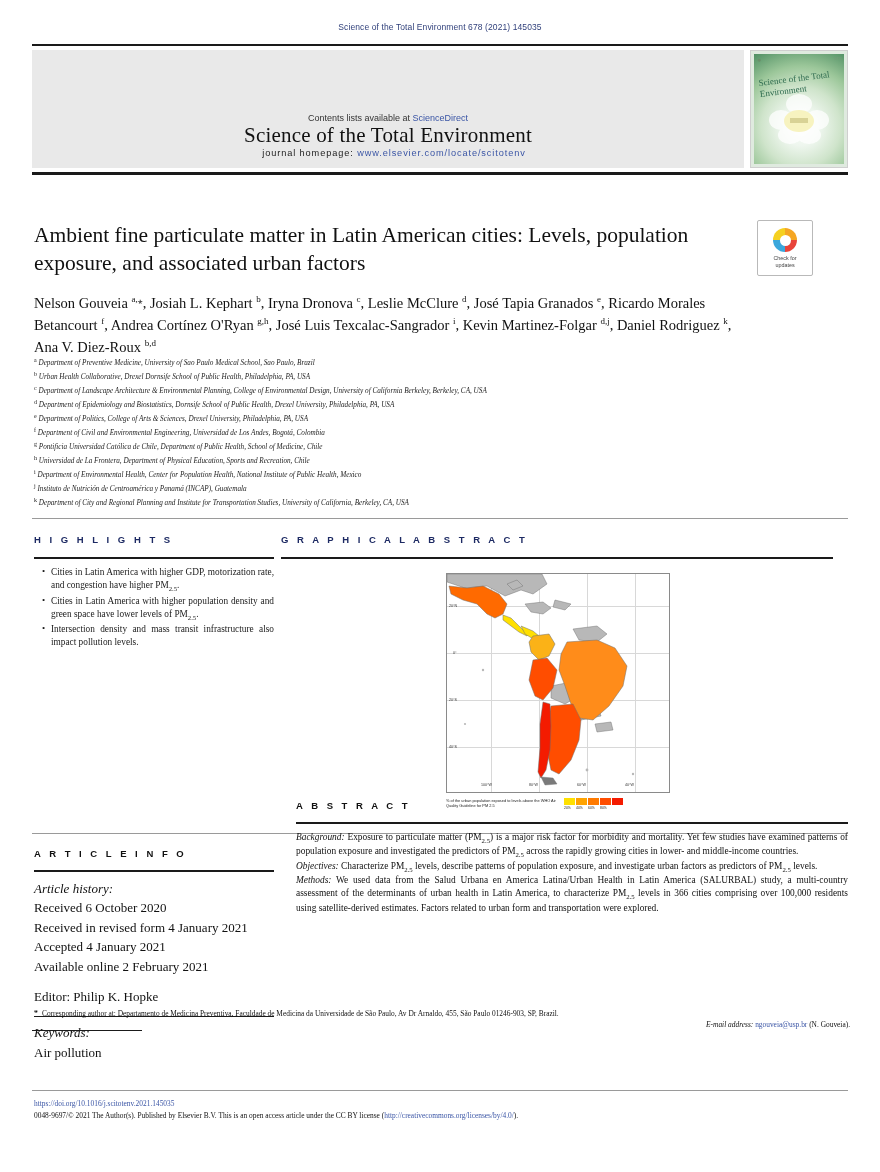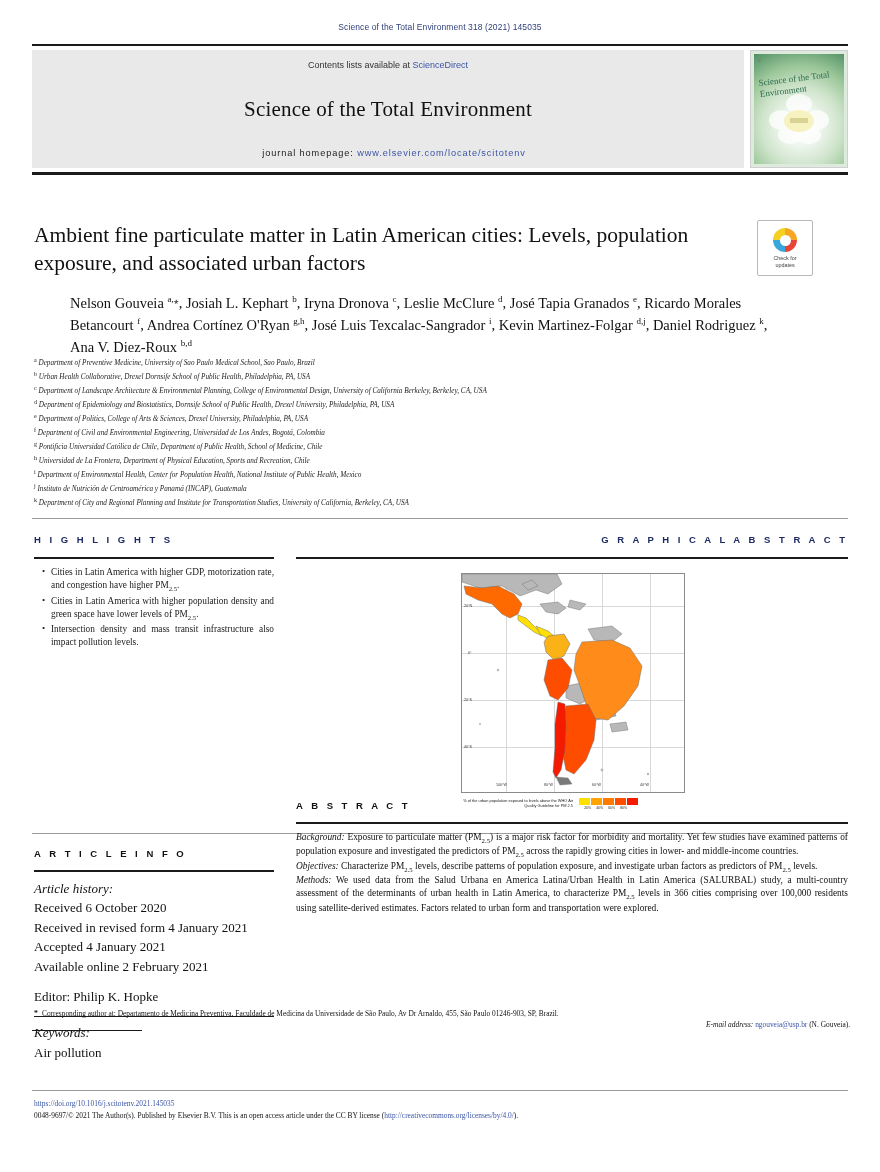--- a/index.html
+++ b/index.html
@@ -11,21 +11,21 @@
     font-size:8.5px;color:#2f3f7a;font-family:"Liberation Sans",sans-serif;letter-spacing:.1px;}
 
   .rule{position:absolute;background:#1a1a1a;}
 
   
   .masthead{position:absolute;left:32px;top:50px;width:816px;height:118px;display:flex;align-items:stretch;}
   .els-logo{width:120px;display:flex;flex-direction:column;align-items:center;justify-content:flex-end;padding-bottom:2px;}
   .els-tree{width:92px;height:84px;}
   .els-word{font-family:"Liberation Serif",serif;font-size:15px;letter-spacing:.4px;color:#3b3b3b;font-weight:400;}
   .els-word b{color:#e87722;font-weight:400;}
-  .contents{flex:1;background:#e9e9e9;display:flex;flex-direction:column;align-items:center;justify-content:space-between;padding:10px 0 10px;}
+  .contents{flex:1;background:#e9e9e9;display:flex;flex-direction:column;align-items:center;justify-content:flex-end;padding:10px 0 10px;}
   .c-top{font-family:"Liberation Sans",sans-serif;font-size:9px;color:#333;}
   .c-top .sd{color:#3a55a5;}
   .c-title{font-family:"Liberation Serif",serif;font-size:21px;color:#111;letter-spacing:.2px;}
   .c-home{font-family:"Liberation Sans",sans-serif;font-size:9.2px;letter-spacing:.9px;color:#222;margin-left:12px;}
   .c-home .url{color:#3a55a5;}
   .cover{width:96px;margin-left:6px;border:1px solid #cfcfcf;position:relative;overflow:hidden;background:#dfeadf;}
   .cover-inner{position:absolute;inset:3px;background:
      radial-gradient(circle at 52% 66%, #ffffff 0%, #eef6ee 22%, #cfe4cb 46%, #9cc79a 70%, #4f8f63 100%);}
   .cover-t{position:absolute;left:8px;top:22px;right:6px;font-family:"Liberation Serif",serif;
      font-size:9px;line-height:1.25;color:#2e6b4f;transform:rotate(-7deg);}
@@ -36,39 +36,39 @@
   
   .title{position:absolute;left:34px;top:222px;width:690px;font-size:21.5px;line-height:1.30;color:#111;}
   .crossmark{position:absolute;left:757px;top:220px;width:54px;height:54px;border:1px solid #b9b9b9;
      background:#fff;border-radius:2px;display:flex;flex-direction:column;align-items:center;justify-content:center;}
   .cm-ring{width:24px;height:24px;border-radius:50%;
      background:conic-gradient(#f5a623 0 25%, #e8443a 0 50%, #3aa7dc 0 75%, #f5d020 0 100%);
      display:flex;align-items:center;justify-content:center;}
   .cm-ring:after{content:"";width:11px;height:11px;background:#fff;border-radius:50%;}
   .cm-txt{font-family:"Liberation Sans",sans-serif;font-size:5.4px;color:#444;text-align:center;margin-top:3px;line-height:1.15;}
 
-  .authors{position:absolute;left:34px;top:292px;width:700px;font-size:14.5px;line-height:1.52;color:#111;margin-left:36px;}
+  .authors{position:absolute;left:34px;top:292px;width:700px;font-size:14.5px;line-height:1.52;color:#111;}
   .authors sup{font-size:9px;}
 
   .affils{position:absolute;left:34px;top:356px;width:640px;font-size:7.2px;line-height:1.62;
      font-style:italic;color:#222;}
   .affils sup{font-style:normal;font-size:6px;}
 
   
   .sechead{font-family:"Liberation Sans",sans-serif;font-size:9.5px;letter-spacing:3px;color:#1d2a63;font-weight:700;}
   .sechead.blk{color:#111;}
 
   .hl{position:absolute;left:34px;top:534px;width:240px;}
   .hl .bar{height:2px;background:#1a1a1a;margin:12px 0 7px;}
   .hl ul{margin:0;padding-left:10px;list-style:none;}
   .hl li{font-size:9.3px;line-height:1.42;text-align:justify;margin-bottom:1px;position:relative;padding-left:7px;}
   .hl li:before{content:"\2022";position:absolute;left:-2px;top:-1px;font-size:9px;}
   sub{font-size:.72em;}
 
-  .ga{position:absolute;left:296px;top:534px;width:552px;text-align:right;}
+  .ga{position:absolute;left:281px;top:534px;width:552px;}
   .ga .bar{height:2px;background:#1a1a1a;margin:12px 0 0;}
   .ga-box{margin:14px auto 0;width:222px;}
   .map-frame{width:222px;height:218px;border:1px solid #8a8a8a;background:#fff;position:relative;overflow:hidden;}
   .grid-l{position:absolute;top:0;bottom:0;width:1px;background:#d8d8d8;}
   .grid-h{position:absolute;left:0;right:0;height:1px;background:#d8d8d8;}
   .tick{position:absolute;font-size:3.6px;font-family:"Liberation Sans",sans-serif;color:#333;}
   .legend{margin-top:5px;display:flex;align-items:flex-start;gap:6px;}
   .legend-cap{font-size:3.9px;line-height:1.35;font-family:"Liberation Sans",sans-serif;color:#222;width:112px;}
   .swatches{display:flex;flex-direction:column;}
   .sw-row{display:flex;}
@@ -94,21 +94,21 @@
   .corr .ital{font-style:italic;}
 
   .foot{position:absolute;left:34px;top:1098px;width:816px;font-size:7.4px;line-height:1.6;color:#111;}
   .foot .lnk{color:#3a55a5;}
 </style>
 </head>
 <body>
 
 <div class="page">
 
-  <div class="runhead">Science of the Total Environment 318 (2021) 145035</div>
+  <div class="runhead">Science of the Total Environment 678 (2021) 145035</div>
 
   <div class="rule" style="left:32px;top:44px;width:816px;height:2px;"></div>
 
   <div class="masthead">
 
     <div class="contents">
       <div class="c-top"><span>Contents lists available at </span><span class="sd">ScienceDirect</span></div>
       <div class="c-title">Science of the Total Environment</div>
       <div class="c-home"><span>journal homepage: </span><span class="url">www.elsevier.com/locate/scitotenv</span></div>
     </div>

